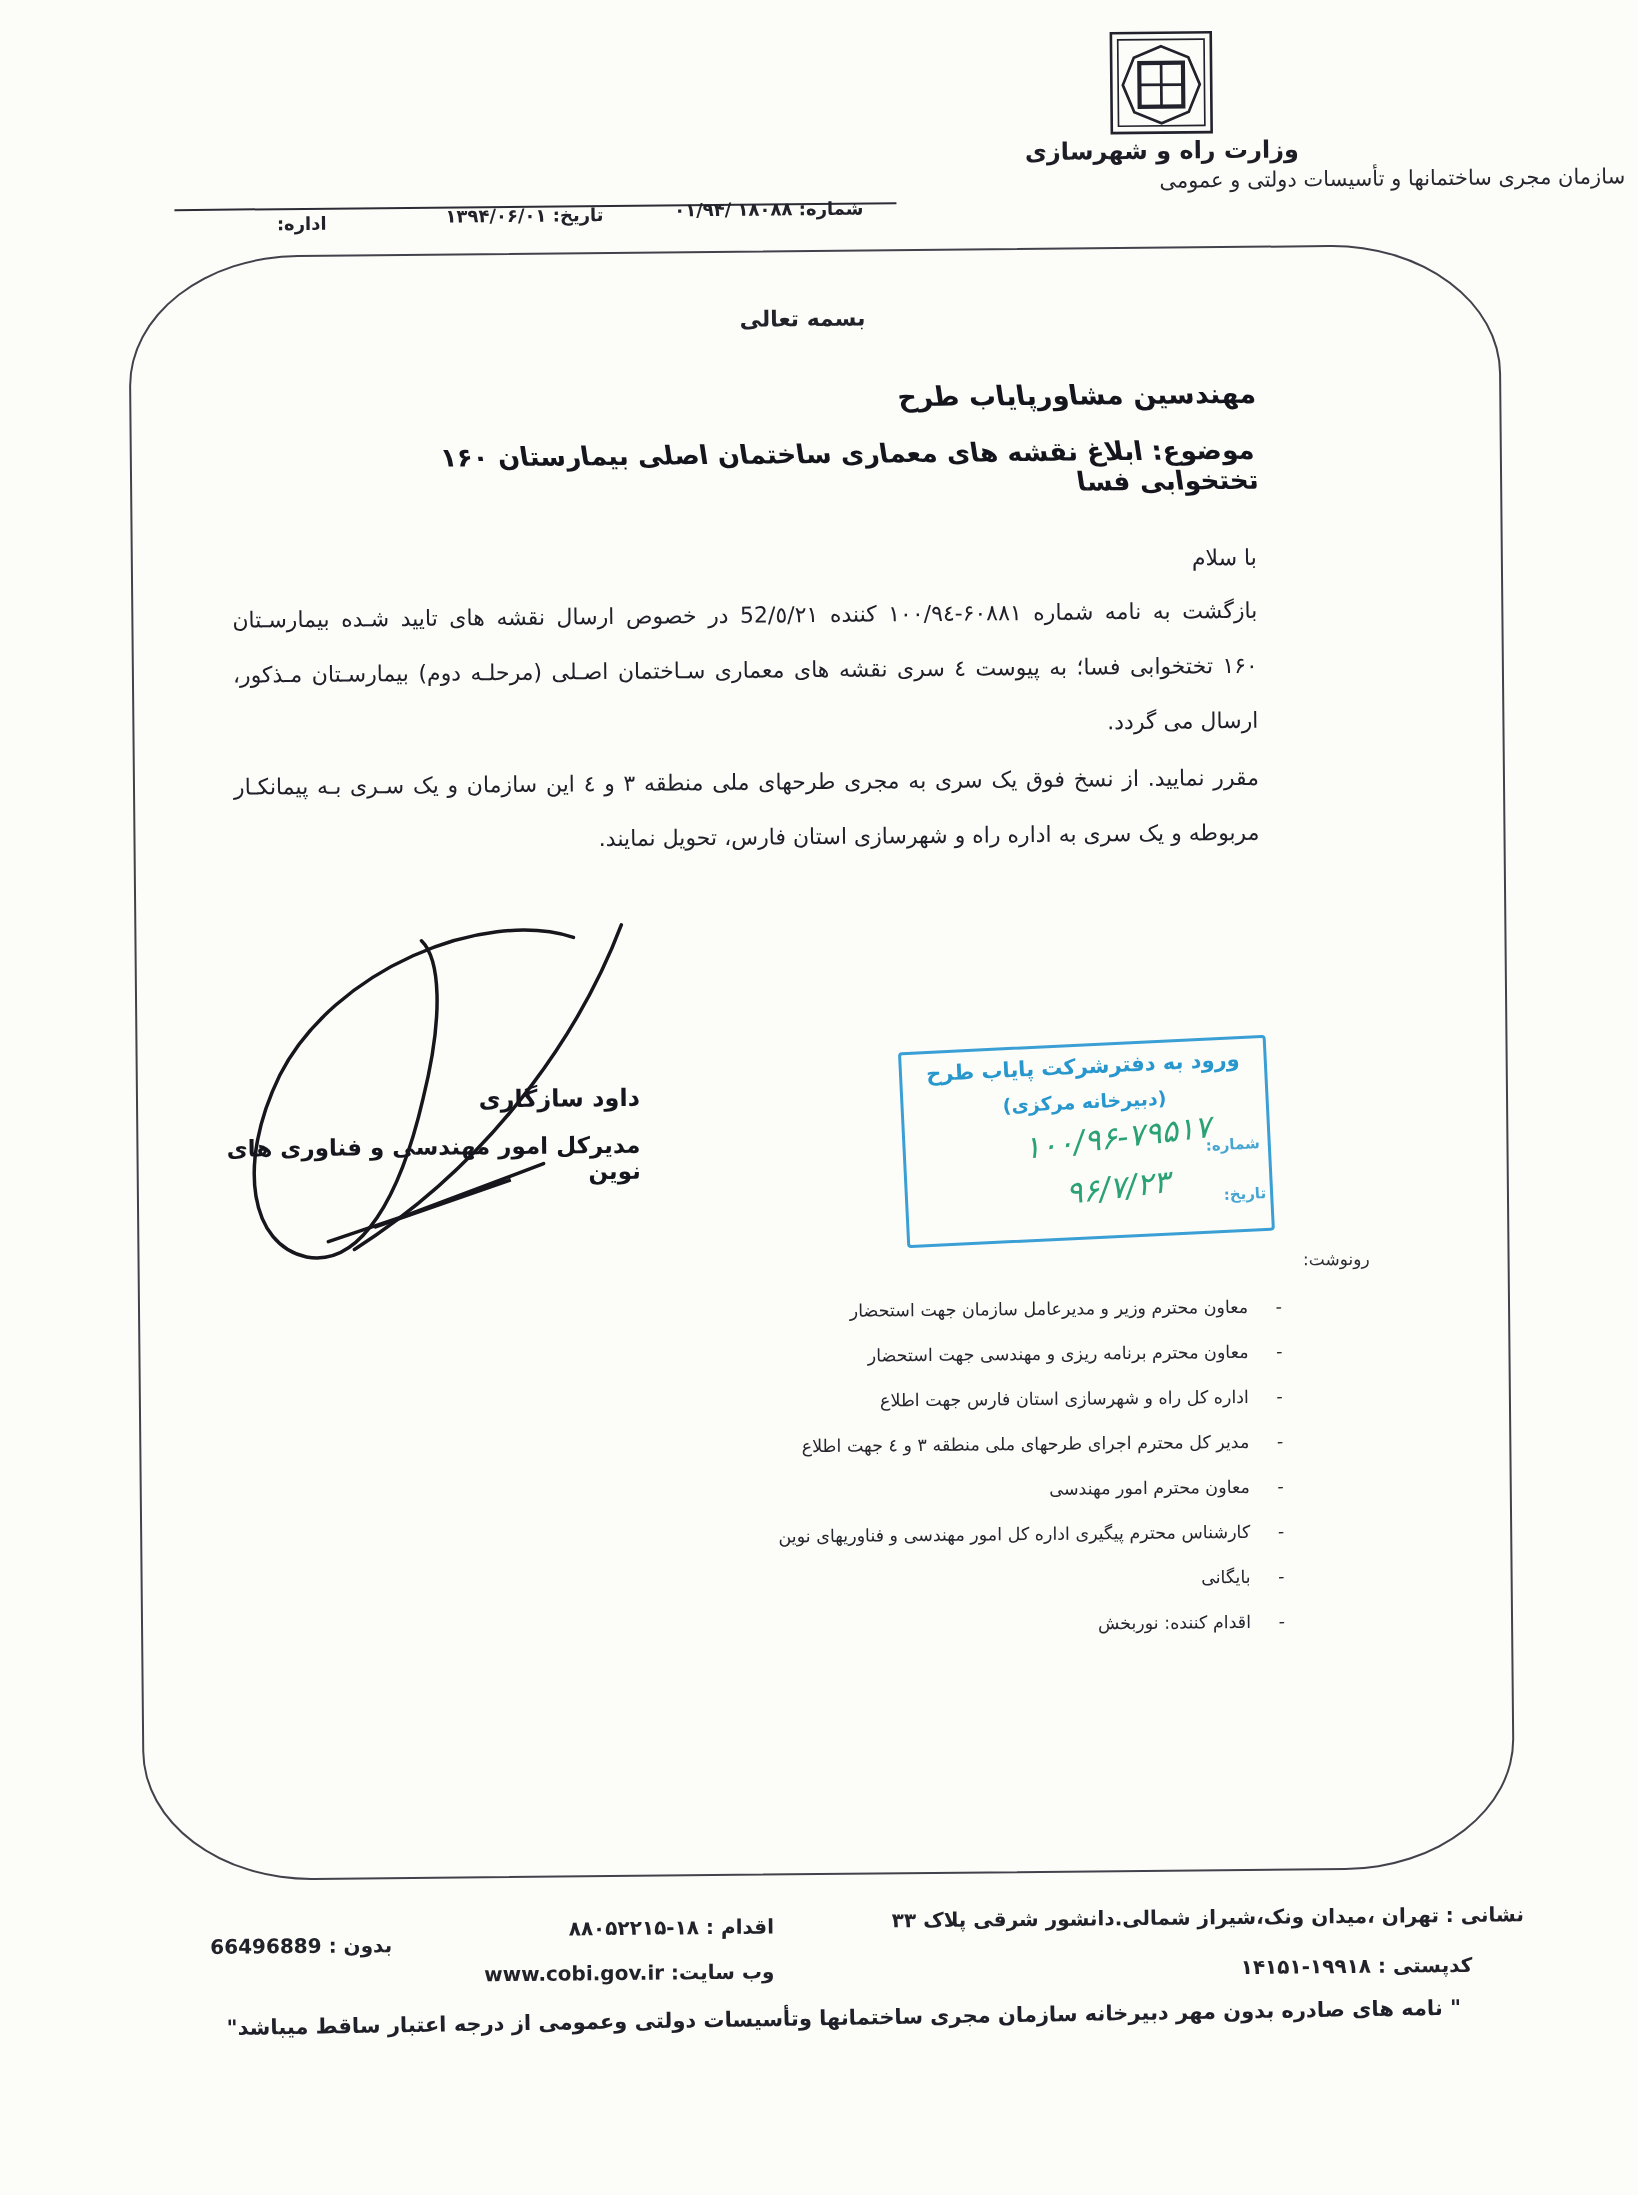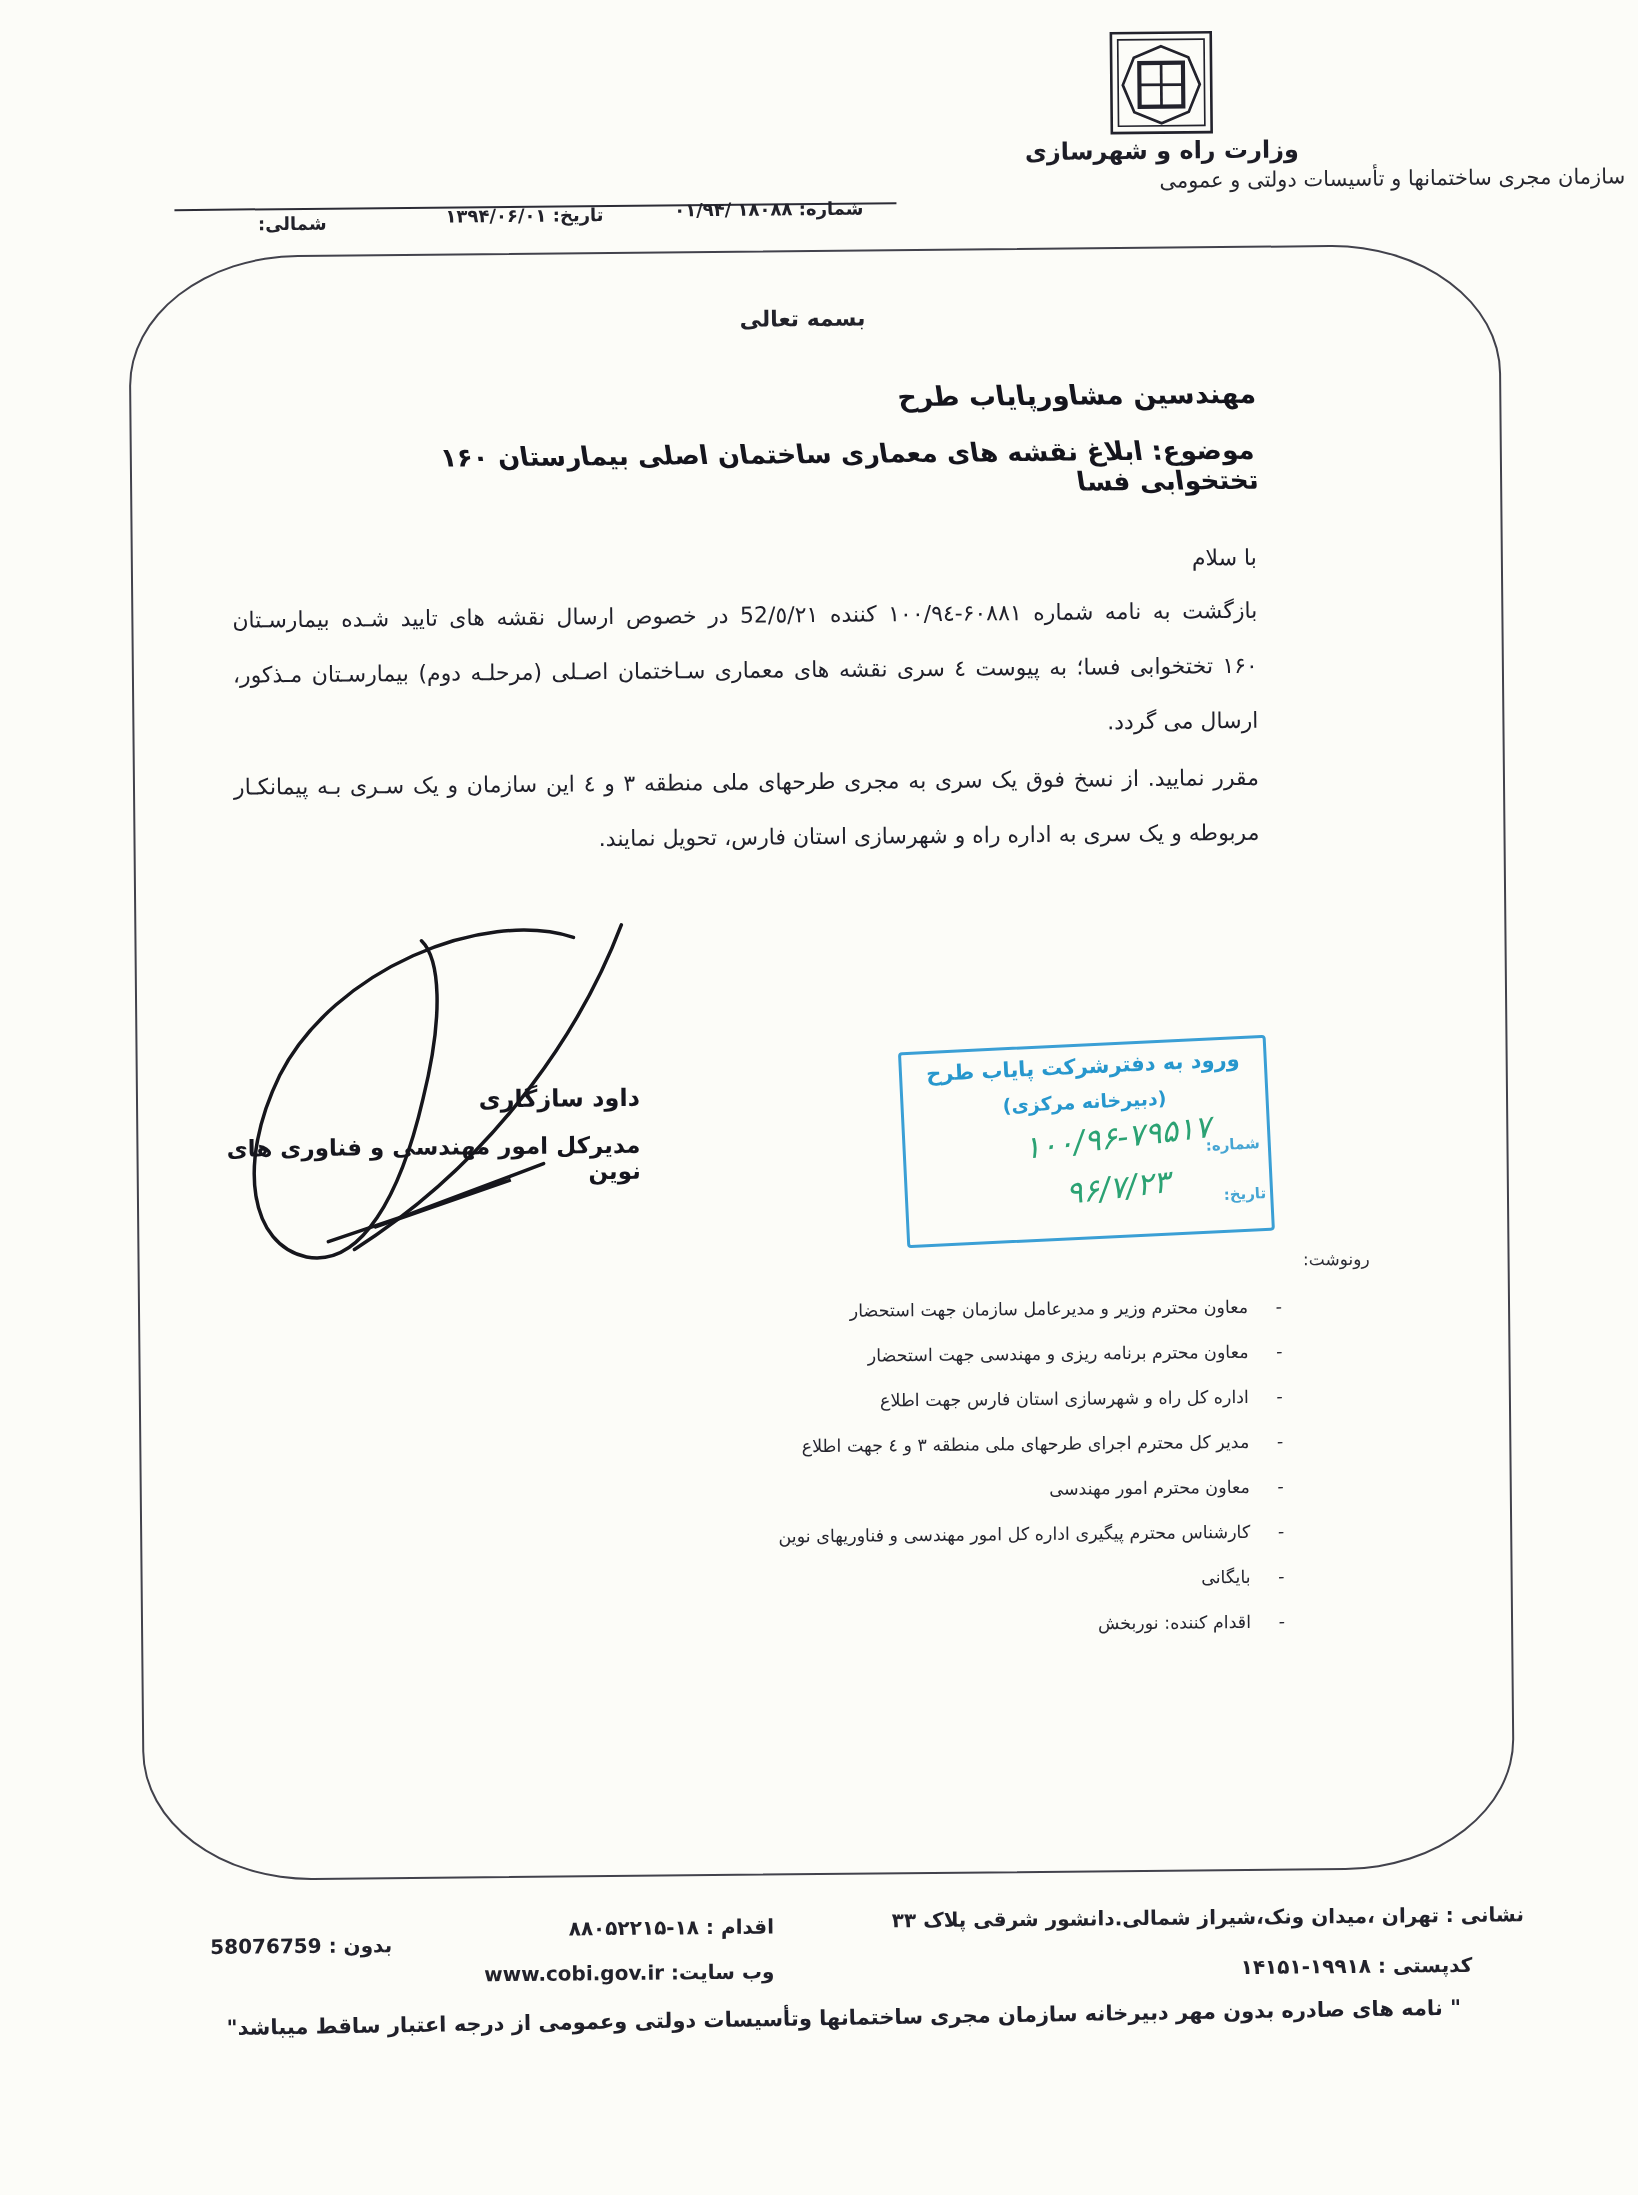--- a/index.html
+++ b/index.html
@@ -90,21 +90,21 @@
 
     <div class="abs rule-top"></div>
 
     <div class="abs meta meta-number">
       <span>شماره: </span><span class="num">۰۱/۹۴/ ۱۸۰۸۸</span>
     </div>
     <div class="abs meta meta-date">
       <span>تاریخ: </span><span class="num">۱۳۹۴/۰۶/۰۱</span>
     </div>
     <div class="abs meta meta-attach">
-      <span>شمالی:</span>
+      <span>اداره:</span>
     </div>
 
     <div class="abs letter-border"></div>
 
     <div class="abs besmele">بسمه تعالی</div>
 
     <div class="abs headline recipient">مهندسین مشاورپایاب طرح</div>
     <div class="abs headline subject">موضوع: ابلاغ نقشه های معماری ساختمان اصلی بیمارستان ۱۶۰ تختخوابی فسا</div>
 
     <div class="abs bodytxt salutation">با سلام</div>
@@ -175,18 +175,18 @@
     <div class="abs foot f-postal">
       <span>کدپستی : </span><span class="num">۱۴۱۵۱-۱۹۹۱۸</span>
     </div>
     <div class="abs foot f-phone">
       <span>اقدام : </span><span class="num">۸۸۰۵۲۲۱۵-۱۸</span>
     </div>
     <div class="abs foot f-web">
       <span>وب سایت: </span><span class="num">www.cobi.gov.ir</span>
     </div>
     <div class="abs foot f-fax">
-      <span>بدون : </span><span class="num">58076759</span>
+      <span>بدون : </span><span class="num">66496889</span>
     </div>
     <div class="abs f-disclaimer">" نامه های صادره بدون مهر دبیرخانه سازمان مجری ساختمانها وتأسیسات دولتی وعمومی از درجه اعتبار ساقط میباشد"</div>
 
   </div>
 </div>
 
 </body></html>

